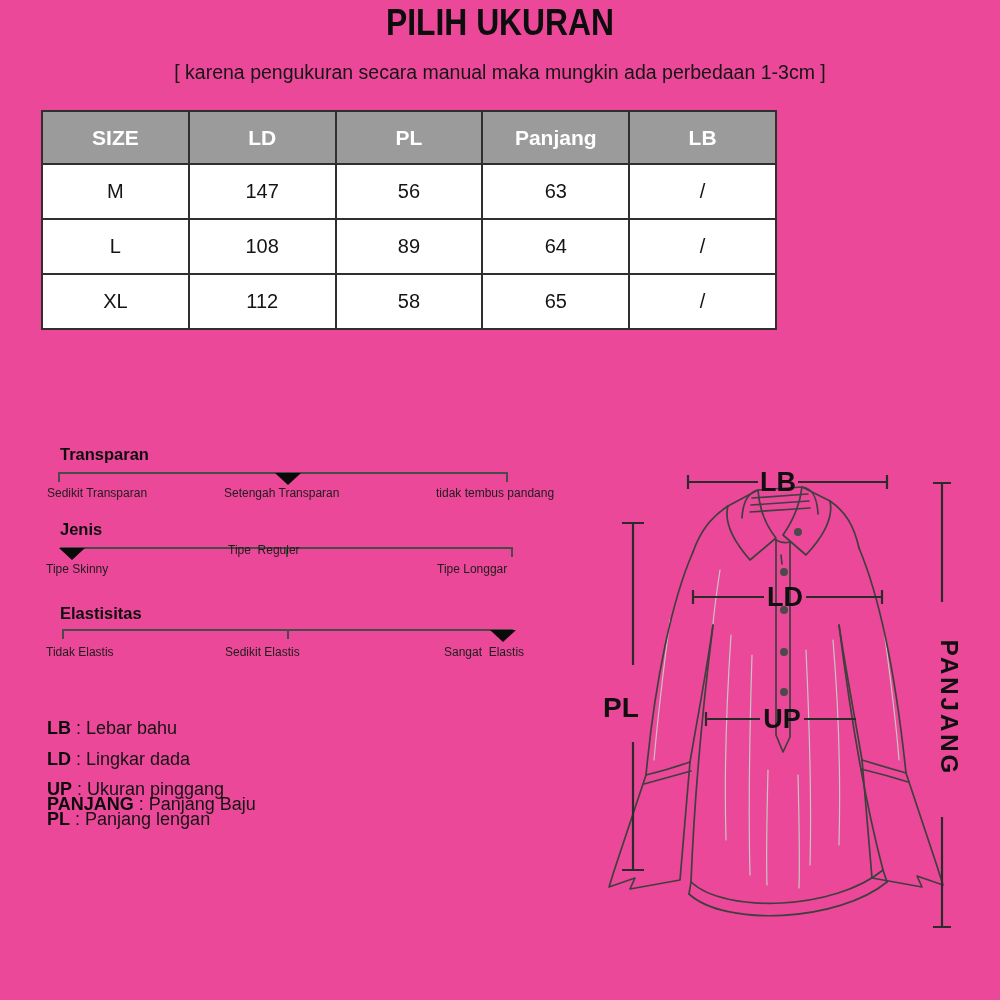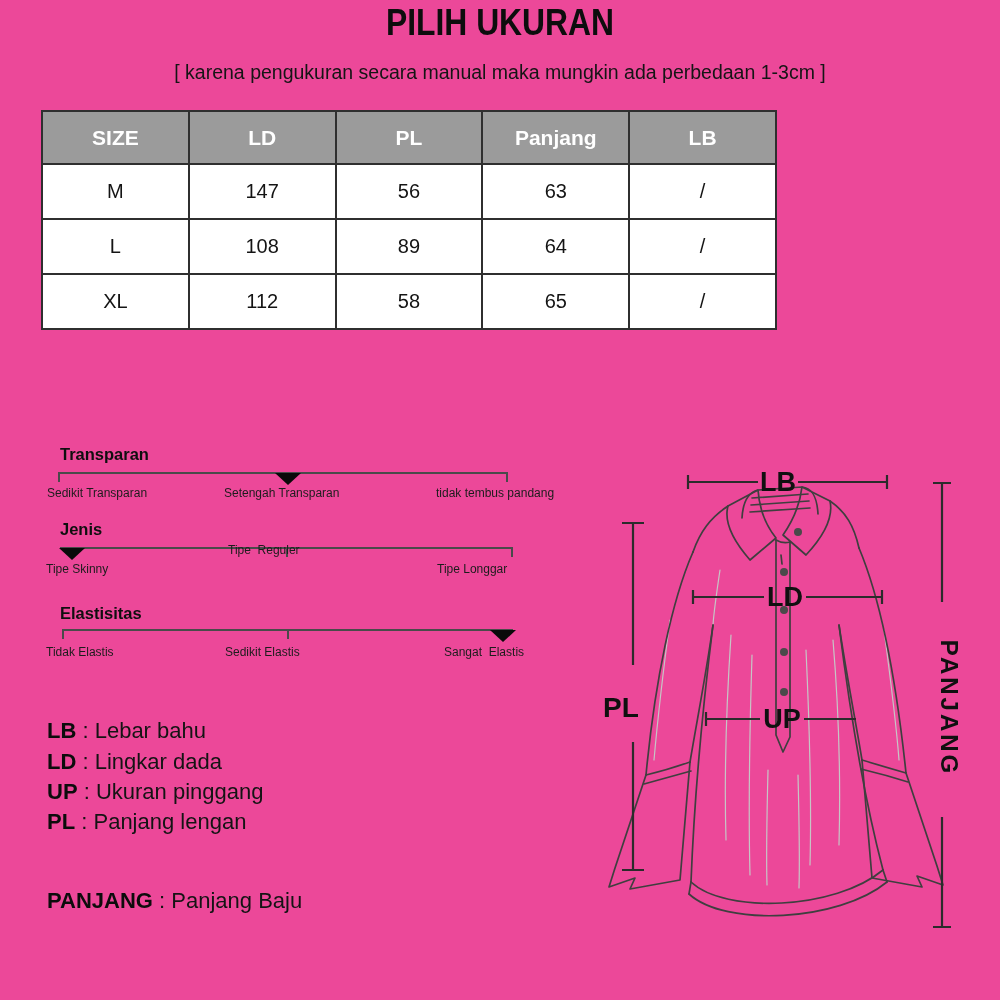--- a/index.html
+++ b/index.html
@@ -20,21 +20,21 @@
   .size-table th{height:51px;background:#9b9b9b;color:#ffffff;font-size:21px;font-weight:700;
                  transform:scaleX(1);}
   .size-table td{height:53px;background:#ffffff;color:#141414;font-size:20px;font-weight:400;}
 
   
   .scale-name{position:absolute;left:60px;font-size:16.5px;font-weight:700;color:#0f0f0f;}
   .scale-svg{position:absolute;left:0;width:560px;height:18px;}
   .scale-label{position:absolute;font-size:12px;color:#1c1c1c;white-space:pre;}
 
   
-  .legend-item{position:absolute;left:47px;font-size:22px;color:#141414;white-space:pre;}
+  .legend-item{position:absolute;left:47px;font-size:18px;color:#141414;white-space:pre;}
   .legend-item b{font-weight:700;color:#0c0c0c;}
 
   
   .diagram{position:absolute;left:600px;top:440px;width:400px;height:560px;}
   .outline{fill:none;stroke:#3f3f3f;stroke-width:1.7;stroke-linejoin:round;stroke-linecap:round;}
   .fold{fill:none;stroke:#c6c6c6;stroke-width:1.2;stroke-linecap:round;}
   .meas{fill:none;stroke:#2b2b2b;stroke-width:2.2;stroke-linecap:butt;}
   .mtext{font-family:"Liberation Sans",sans-serif;font-weight:700;fill:#101010;}
 </style>
 </head>
@@ -116,21 +116,21 @@
     <polygon points="490,2 516,2 503,14" fill="#0a0a0a"></polygon>
   </svg>
   <div class="scale-label" style="top:645px;left:46px;">Tidak Elastis</div>
   <div class="scale-label" style="top:645px;left:225px;">Sedikit Elastis</div>
   <div class="scale-label" style="top:645px;left:436px;margin-left:8px;">Sangat  Elastis</div>
 
   <div class="legend-item" style="top:718px;"><b>LB</b><span> : </span><span>Lebar bahu</span></div>
   <div class="legend-item" style="top:749px;"><b>LD</b><span> : </span><span>Lingkar dada</span></div>
   <div class="legend-item" style="top:779px;"><b>UP</b><span> : </span><span>Ukuran pinggang</span></div>
   <div class="legend-item" style="top:809px;"><b>PL</b><span> : </span><span>Panjang lengan</span></div>
-  <div class="legend-item" style="top:888px;text-align:center;"><b>PANJANG</b><span> : </span><span>Panjang Baju</span></div>
+  <div class="legend-item" style="top:794px;text-align:center;"><b>PANJANG</b><span> : </span><span>Panjang Baju</span></div>
 
   <svg class="diagram" viewBox="0 0 400 560">
 
     <g class="fold">
       <path d="M131,195 C127,255 124,330 126,400"></path>
       <path d="M152,215 C150,280 148,360 150,435"></path>
       <path d="M206,210 C209,275 212,350 210,425"></path>
       <path d="M233,200 C238,260 241,330 239,405"></path>
       <path d="M120,130 C117,150 114,170 113,185"></path>
       <path d="M70,180 C64,225 58,275 54,320"></path>

